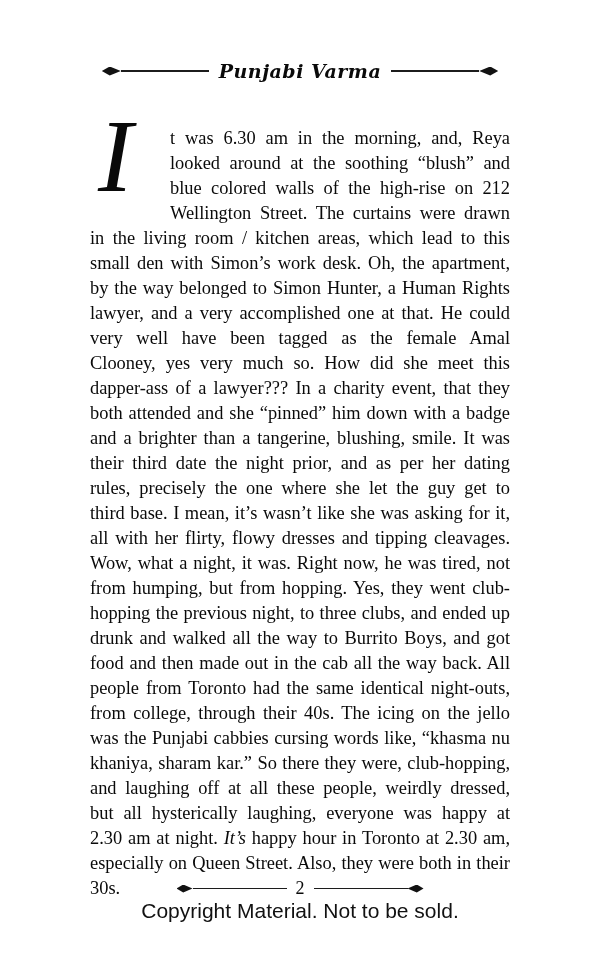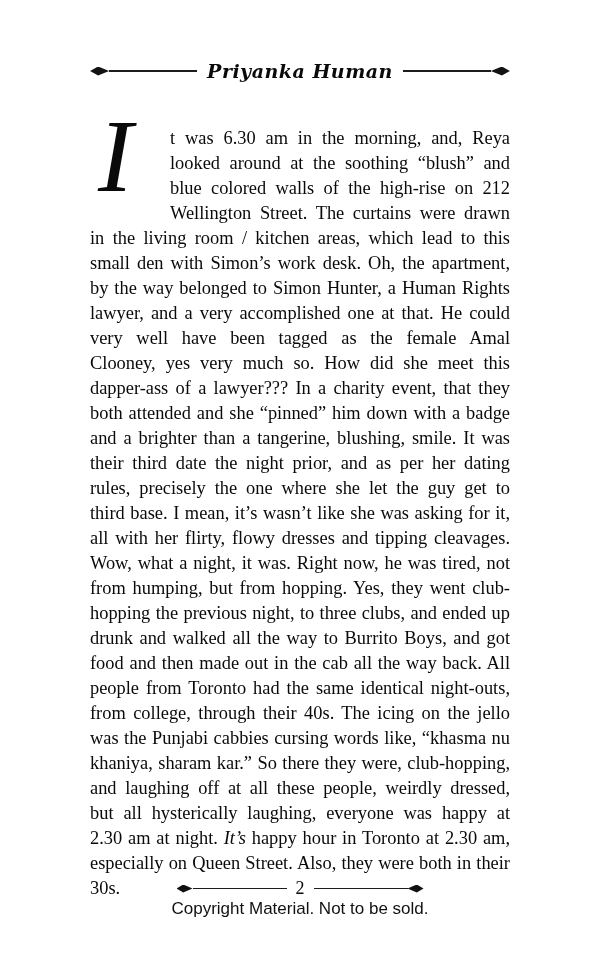--- a/index.html
+++ b/index.html
@@ -82,33 +82,33 @@
     font-size: 18px;
     margin: 0 9px;
   }
   .copyright-notice {
     position: absolute;
     top: 899px;
     left: 0;
     width: 100%;
     text-align: center;
     font-family: "Liberation Sans", sans-serif;
-    font-size: 17px;
+    font-size: 21px;
     color: #111;
   }
 </style>
 </head>
 <body>
 
 <div class="page">
 
   <div class="ornament-row running-header">
     <span class="orn-diamond left"></span>
     <span class="orn-line"></span>
-    <span class="author-name">Priyanka Human</span>
+    <span class="author-name">Punjabi Varma</span>
     <span class="orn-line"></span>
     <span class="orn-diamond right"></span>
   </div>
 
   <div class="body-text">
     <p>
       <span class="dropcap">I</span><span>t was 6.30 am in the morning, and, Reya looked around at the soothing “blush” and blue colored walls of the high-rise on 212 Wellington Street. The curtains were drawn in the living room / kitchen areas, which lead to this small den with Simon’s work desk. Oh, the apartment, by the way belonged to Simon Hunter, a Human Rights lawyer, and a very accomplished one at that. He could very well have been tagged as the female Amal Clooney, yes very much so. How did she meet this dapper-ass of a lawyer??? In a charity event, that they both attended and she “pinned” him down with a badge and a brighter than a tangerine, blushing, smile. It was their third date the night prior, and as per her dating rules, precisely the one where she let the guy get to third base. I mean, it’s wasn’t like she was asking for it, all with her flirty, flowy dresses and tipping cleavages. Wow, what a night, it was. Right now, he was tired, not from humping, but from hopping. Yes, they went club-hopping the previous night, to three clubs, and ended up drunk and walked all the way to Burrito Boys, and got food and then made out in the cab all the way back. All people from Toronto had the same identical night-outs, from college, through their 40s. The icing on the jello was the Punjabi cabbies cursing words like, “khasma nu khaniya, sharam kar.” So there they were, club-hopping, and laughing off at all these people, weirdly dressed, but all hysterically laughing, everyone was happy at 2.30 am at night. </span><span class="bold-phrase">It’s</span><span> happy hour in Toronto at 2.30 am, especially on Queen Street. Also, they were both in their 30s.</span>
     </p>
   </div>
 

